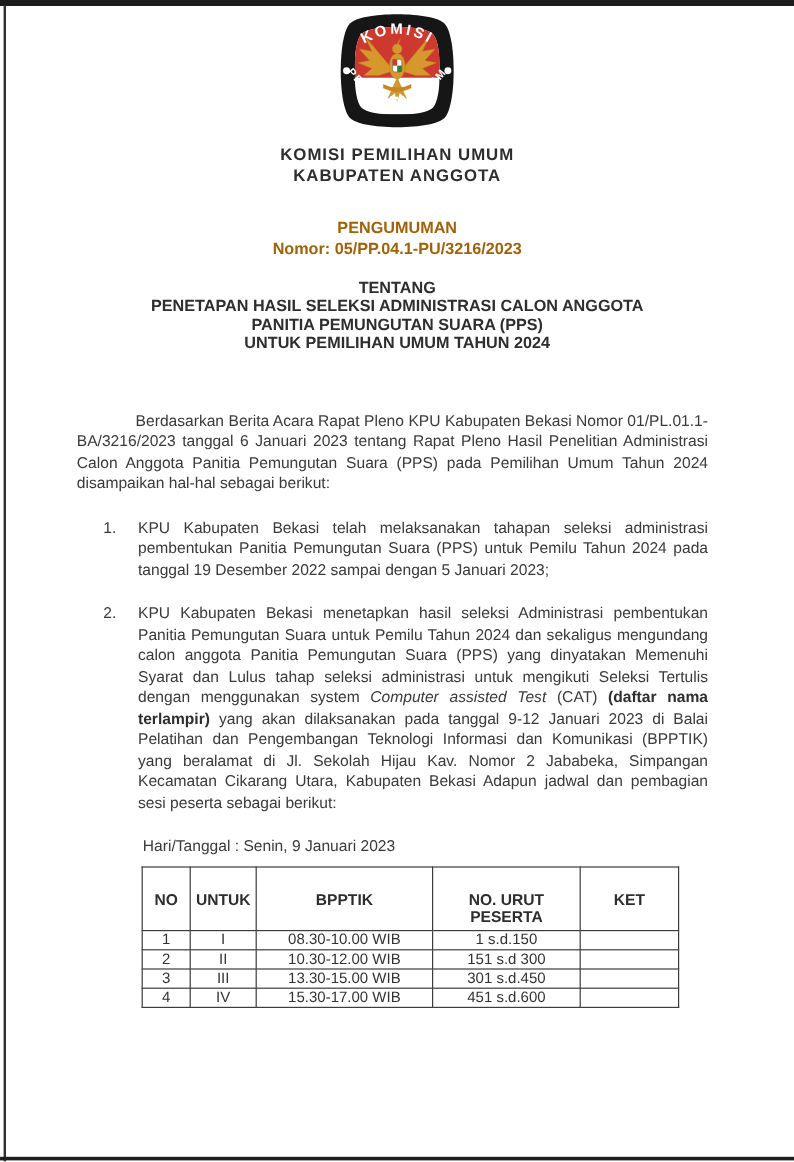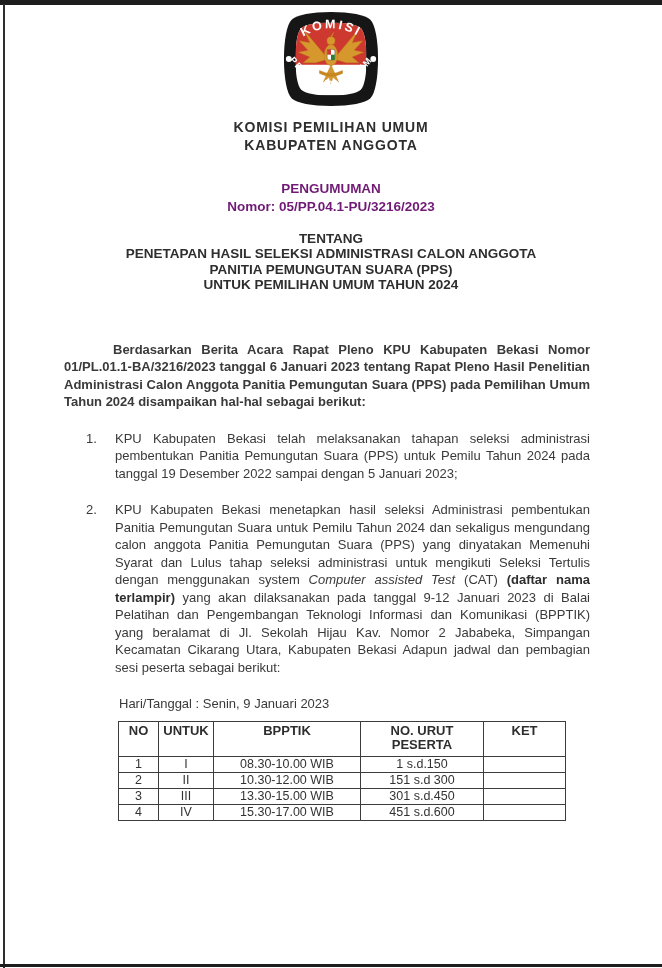--- a/index.html
+++ b/index.html
@@ -15,41 +15,41 @@
   .frame-top{position:absolute;top:0;left:0;width:662px;height:5px;background:#1d1d1d;}
   .frame-left{position:absolute;top:4px;left:3px;width:2px;height:964px;background:#2e2e2e;}
   .frame-bottom{position:absolute;bottom:1px;left:0;width:662px;height:3px;background:#1d1d1d;}
 
   .page{position:absolute;top:5px;left:6px;width:650px;}
 
   .logo-wrap{text-align:center;margin-top:6px;}
   .org{ text-align:center; font-weight:bold; font-size:14px; line-height:18px;
         letter-spacing:0.8px; color:#2e2e2e; margin-top:7px;}
   .doc-head{text-align:center;font-weight:bold;font-size:13.5px;line-height:15px;
-        color:#701a75;margin-top:27px;}
+        color:#a16207;margin-top:27px;}
   .doc-head .num{margin-top:3px;}
   .tentang{text-align:center;font-weight:bold;font-size:13.5px;color:#2e2e2e;margin-top:17px;}
   .doc-title{text-align:center;font-weight:bold;font-size:13.5px;line-height:15.5px;
         color:#2e2e2e;}
 
   .content{margin:0 66px 0 58px;font-size:13px;line-height:17.5px;}
-  .intro{margin-top:48px;text-indent:49px;text-align:justify;font-weight:bold;}
+  .intro{margin-top:48px;text-indent:49px;text-align:justify;}
   .list{margin-top:19px;}
   .item{display:flex;margin-left:22px;margin-bottom:19px;}
   .item-num{width:29px;flex:none;}
   .item-body{flex:1;text-align:justify;}
   .item-body i{font-style:italic;}
   .item-body b{font-weight:bold;color:#2e2e2e;}
 
   .schedule{margin-left:55px;margin-top:14px;}
 
   table.sessions{border-collapse:collapse;margin-left:54px;margin-top:8px;
         color:#333;}
   table.sessions th, table.sessions td{border:1.5px solid #3c3c3c;text-align:center;padding:0;}
-  table.sessions th{font-size:13px;font-weight:bold;height:32px;vertical-align:top;padding-top:2px;color:#2e2e2e;line-height:14.5px;}
+  table.sessions th{font-size:13px;font-weight:bold;height:32px;vertical-align:top;padding-top:20px;color:#2e2e2e;line-height:14.5px;}
   table.sessions td{font-size:12.5px;height:15px;line-height:14px;}
   .c1{width:39px}.c2{width:54px}.c3{width:146px}.c4{width:122px}.c5{width:81px}
 </style>
 </head>
 <body>
 
 <div class="frame-top"></div>
 <div class="frame-left"></div>
 <div class="frame-bottom"></div>
 

